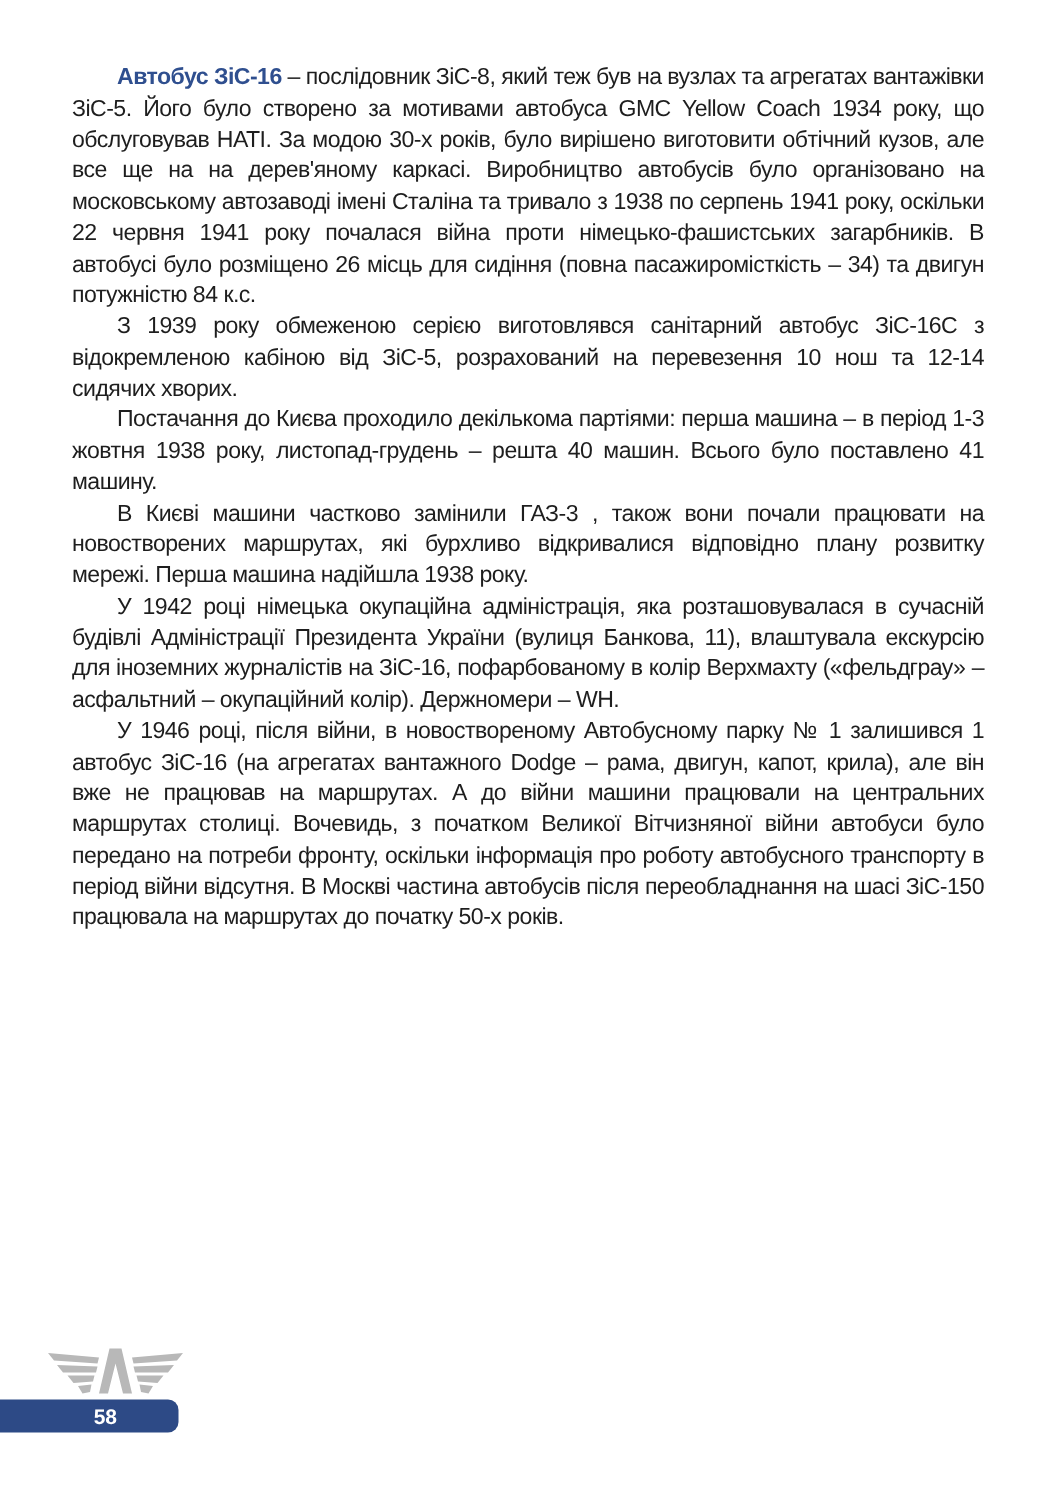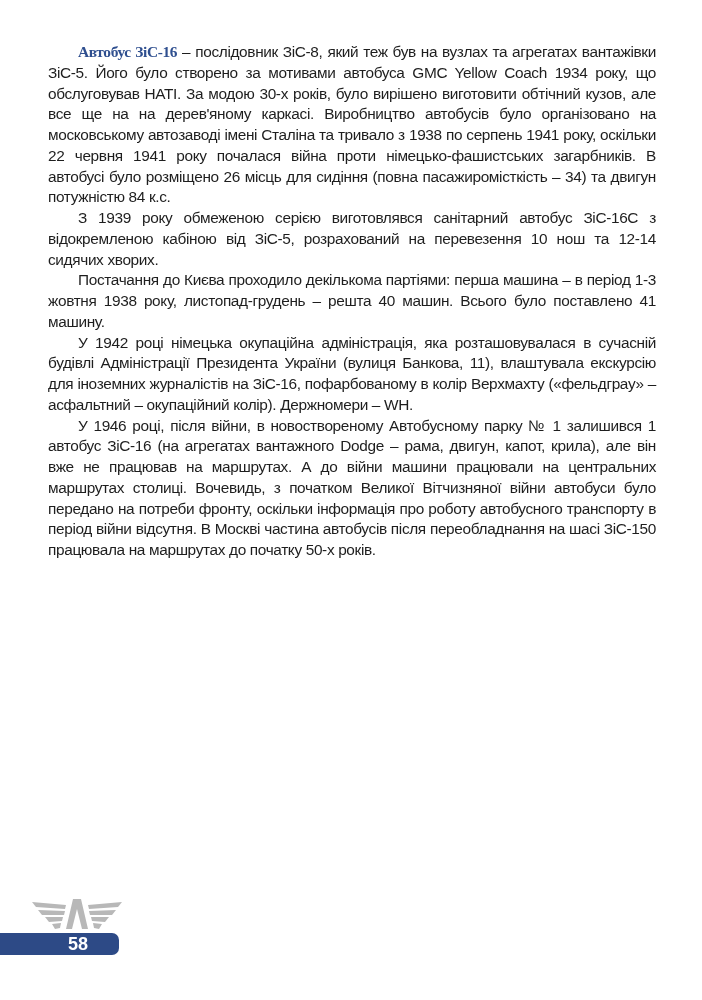--- a/index.html
+++ b/index.html
@@ -7,38 +7,39 @@
     width: 702px; height: 1000px; background: #ffffff; position: relative; overflow: hidden;
     font-family: "Liberation Sans", sans-serif;
   }
   .text-block {
     position: absolute; left: 48px; top: 42px; width: 608px;
     font-family: "Liberation Sans Narrow", "Liberation Sans", sans-serif;
     font-size: 15.4px; line-height: 20.75px; color: #1e1e1e;
     text-align: justify; letter-spacing: -0.35px;
   }
   .text-block p { margin: 0; text-indent: 30px; }
-  .lead { color: #2f4f8f; font-weight: bold; font-family: Liberation Serif, serif; }
+  .lead { color: #2f4f8f; font-weight: bold; }
   .logo {
     position: absolute; left: 30px; top: 897px; width: 94px; height: 34px;
   }
   .page-bar {
     position: absolute; left: 0; top: 933px; width: 119px; height: 22px;
     background: #2d4a86; border-radius: 0 7px 7px 0;
-    color: #ffffff; font-weight: bold; font-size: 18px;
-    display: flex; align-items: center; justify-content: flex-end; padding-right: 31px; box-sizing: border-box;
+    color: #ffffff; font-weight: bold; font-size: 14px;
+    display: flex; align-items: center; justify-content: flex-end; padding-right: 41px; box-sizing: border-box;
   }
 </style>
 </head>
 <body>
 
 <div class="text-block">
   <p><span class="lead">Автобус ЗіС-16</span><span> – послідовник ЗіС-8, який теж був на вузлах та агрегатах вантажівки ЗіС-5. Його було створено за мотивами автобуса GMC Yellow Coach 1934 року, що обслуговував НАТІ. За модою 30-х років, було вирішено виготовити обтічний кузов, але все ще на на дерев'яному каркасі. Виробництво автобусів було організовано на московському автозаводі імені Сталіна та тривало з 1938 по серпень 1941 року, оскільки 22 червня 1941 року почалася війна проти німецько-фашистських загарбників. В автобусі було розміщено 26 місць для сидіння (повна пасажиромісткість – 34) та двигун потужністю 84 к.с.</span></p>
   <p>З 1939 року обмеженою серією виготовлявся  санітарний автобус ЗіС-16С з відокремленою кабіною від ЗіС-5, розрахований на перевезення 10 нош та 12-14 сидячих хворих.</p>
   <p>Постачання до Києва проходило декількома партіями: перша машина – в період 1-3 жовтня 1938 року, листопад-грудень – решта 40 машин. Всього було поставлено 41 машину.</p>
+  <p>В Києві машини частково замінили ГАЗ-3 , також вони почали працювати на новостворених маршрутах, які бурхливо відкривалися відповідно плану розвитку мережі. Перша машина надійшла 1938 року.</p>
   <p>У 1942 році німецька окупаційна адміністрація, яка розташовувалася в сучасній будівлі Адміністрації Президента України (вулиця Банкова, 11), влаштувала екскурсію для іноземних журналістів на ЗіС-16, пофарбованому в колір Верхмахту («фельдграу» – асфальтний – окупаційний колір). Держномери – WH.</p>
   <p>У 1946 році, після війни, в новоствореному Автобусному парку № 1 залишився 1 автобус ЗіС-16 (на агрегатах вантажного Dodge – рама, двигун, капот, крила), але він вже не працював на маршрутах. А до війни машини працювали на центральних маршрутах столиці. Вочевидь, з початком Великої Вітчизняної війни автобуси було передано на потреби фронту, оскільки інформація про роботу автобусного транспорту в період війни відсутня. В Москві частина автобусів після переобладнання на шасі ЗіС-150 працювала на маршрутах до початку 50-х років.</p>
 </div>
 
 <div class="logo">
   <svg width="94" height="34" viewBox="0 0 94 34">
     <g fill="#b8b8b8">
 
       <polygon points="43,2 51,2 58,32 52,32 47,12 42,32 36,32"></polygon>
 

